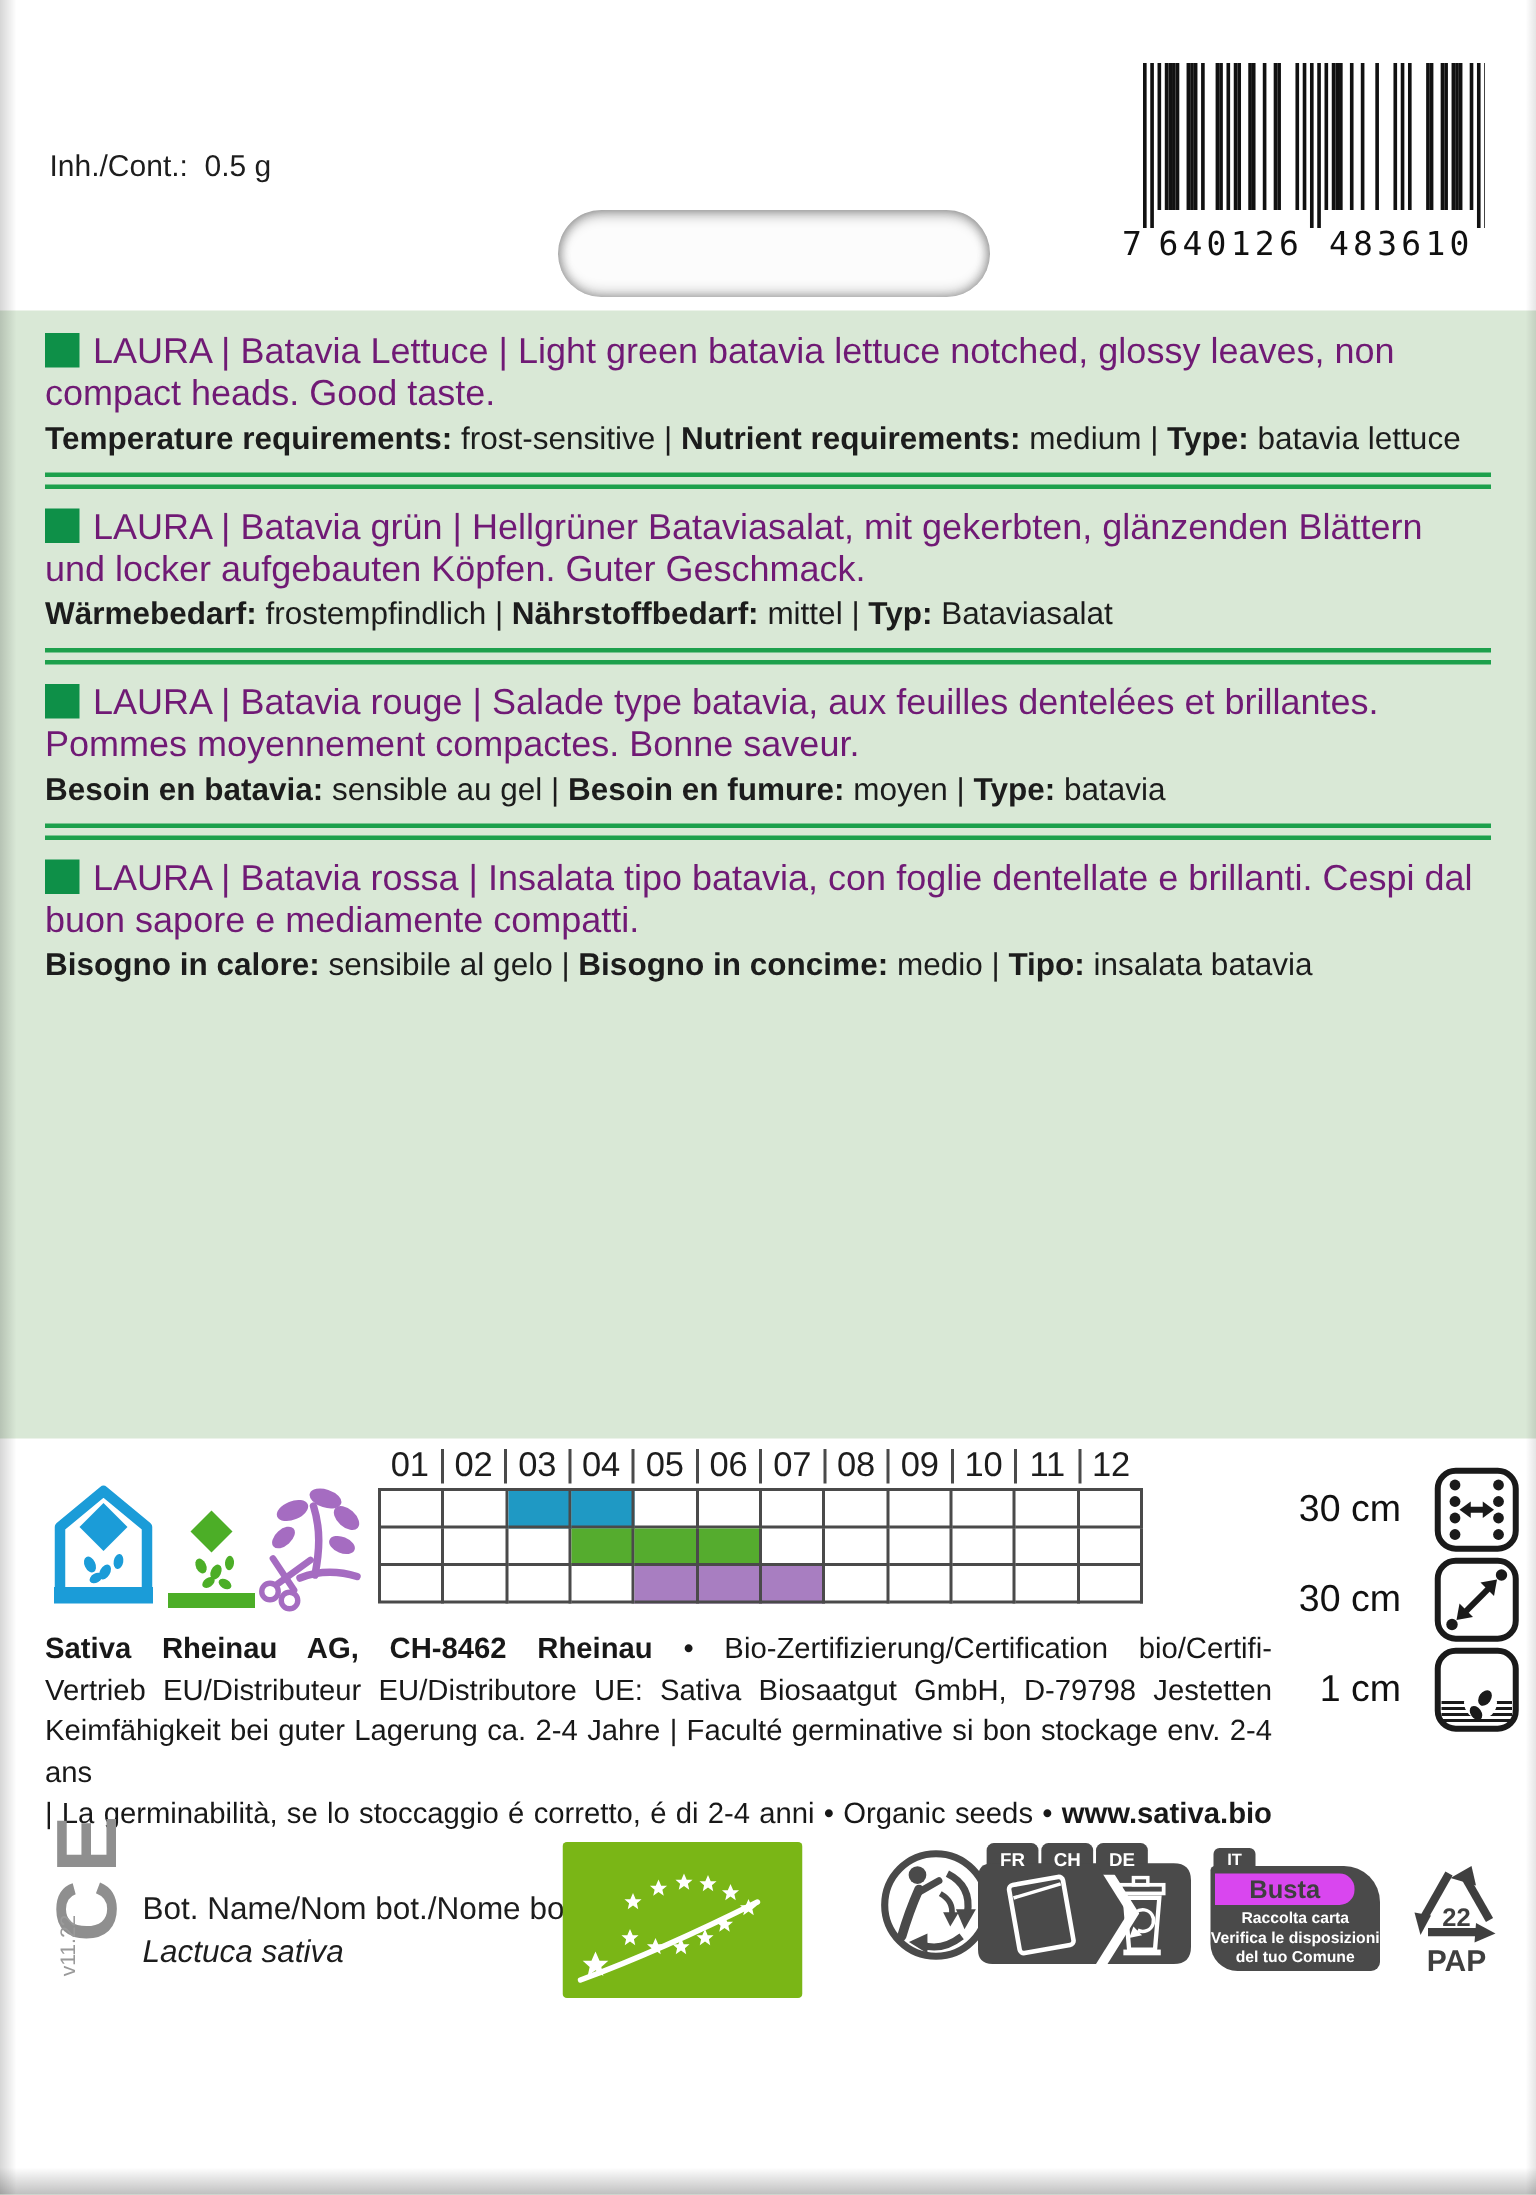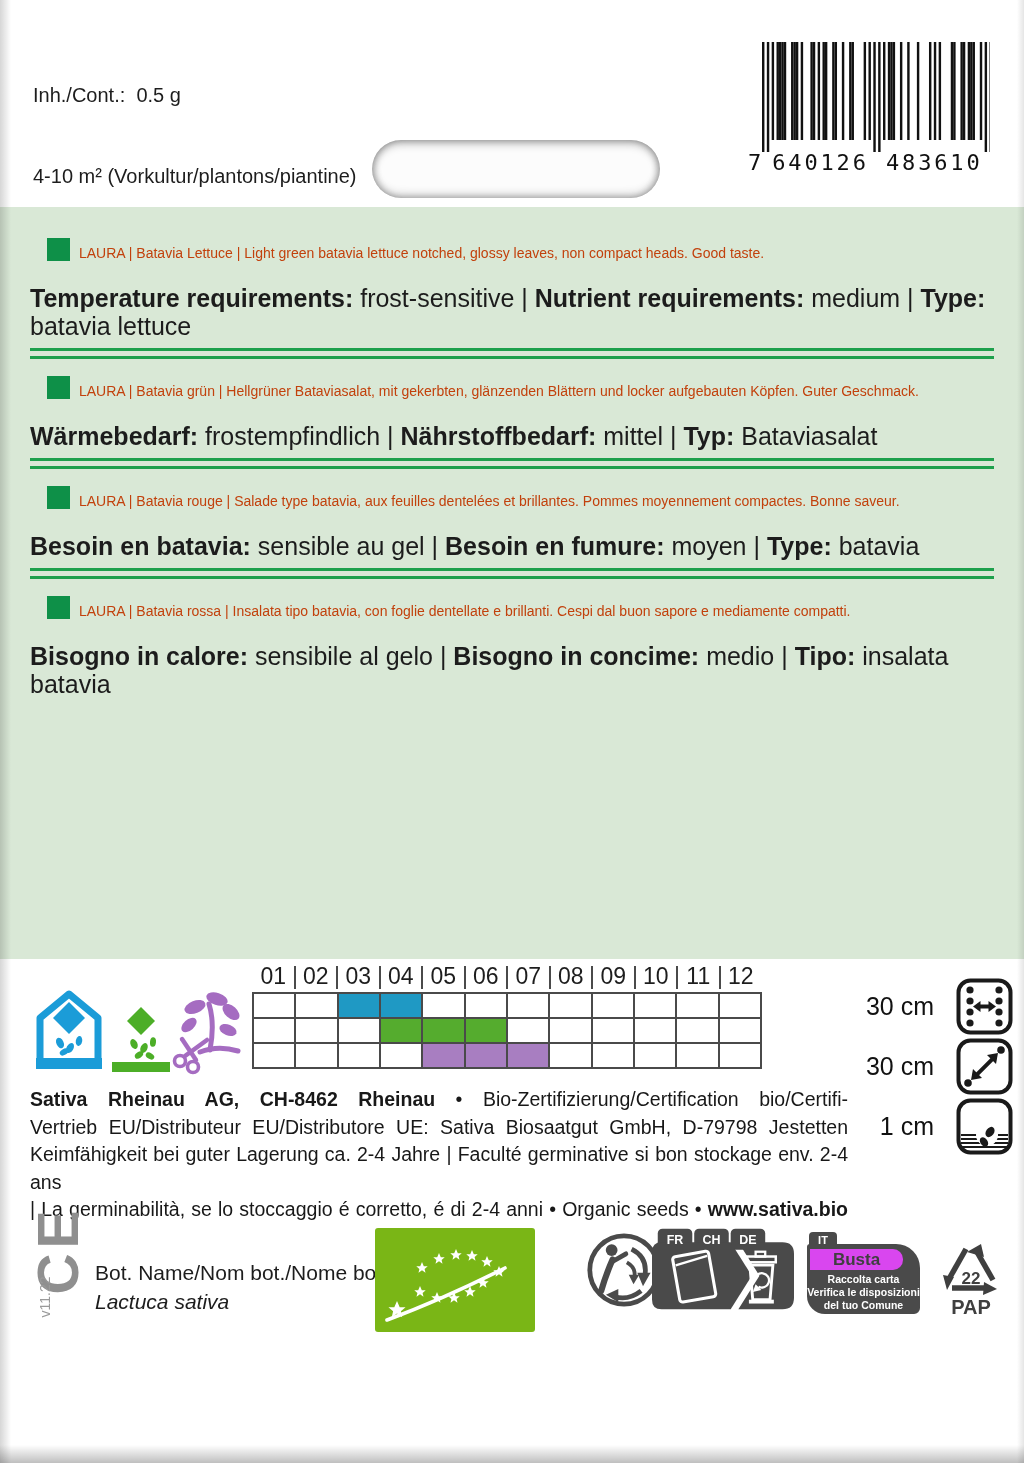--- a/index.html
+++ b/index.html
@@ -7,34 +7,34 @@
     width:1024px;height:1463px;position:relative;background:#ffffff;
     font-family:"Liberation Sans",sans-serif;color:#1d1d1d;overflow:hidden;
   }
   .edge-left{position:absolute;left:0;top:0;bottom:0;width:11px;
     background:linear-gradient(90deg,rgba(0,0,0,.16),rgba(0,0,0,0));z-index:40;pointer-events:none;}
   .edge-right{position:absolute;right:0;top:0;bottom:0;width:7px;
     background:linear-gradient(270deg,rgba(0,0,0,.10),rgba(0,0,0,0));z-index:40;pointer-events:none;}
   .edge-bottom{position:absolute;left:0;right:0;bottom:0;height:18px;
     background:linear-gradient(rgba(0,0,0,0),rgba(0,0,0,.25));z-index:40;pointer-events:none;}
 
-  .top-info{position:absolute;left:33px;top:28px;font-size:20px;line-height:27px;white-space:pre-wrap;}
+  .top-info{position:absolute;left:33px;top:44px;font-size:20px;line-height:27px;white-space:pre-wrap;}
 
   .hang-hole{position:absolute;left:372px;top:140px;width:288px;height:58px;border-radius:29px;
     background:#fcfcfc;
     box-shadow:inset 0 4px 8px rgba(0,0,0,.26), inset 0 -4px 8px rgba(0,0,0,.18), inset 3px 0 6px rgba(0,0,0,.12), inset -3px 0 6px rgba(0,0,0,.12);}
 
   #barcode-wrap{position:absolute;left:748px;top:42px;width:242px;height:132px;}
 
   .green-panel{position:absolute;left:0;top:207px;width:1024px;height:752px;background:#d9e8d6;
     box-sizing:border-box;padding:14px 30px 0 30px;}
   .block{margin-bottom:8px;}
-  .desc{margin:17px;font-size:14px;line-height:28px;color:#c2410c;}
+  .desc{margin:0;font-size:24px;line-height:28px;color:#701a75;}
   .bullet{display:inline-block;width:23px;height:23px;background:#0e9048;margin-right:9px;vertical-align:-3px;}
-  .info{margin:2px 0 0 0;font-size:25px;line-height:28px;color:#1c1c1c;}
+  .info{margin:2px 0 0 0;font-size:21px;line-height:28px;color:#1c1c1c;}
   .info b{font-weight:700;}
   .separator{height:5px;border-top:3px solid #1da04c;border-bottom:3px solid #1da04c;margin:8px 0 12px 0;}
 
   
   .cal{position:absolute;left:252px;top:961px;width:510px;}
   .cal-header{display:flex;height:31px;}
   .mcell{flex:1;position:relative;text-align:center;font-size:23px;line-height:30px;color:#1d1d1d;}
   .mcell:not(:last-child)::after{content:'';position:absolute;right:-1px;top:5px;bottom:3px;width:2px;background:#4a4a4a;}
   .cal-grid{display:grid;grid-template-columns:repeat(12,1fr);grid-auto-rows:25px;
     border-top:2px solid #4a4a4a;border-left:2px solid #4a4a4a;}
@@ -73,21 +73,20 @@
 </style>
 </head>
 <body>
 
 <div class="edge-left"></div>
 <div class="edge-right"></div>
 <div class="edge-bottom"></div>
 
 <div class="top-info">
   <div>Inh./Cont.:  0.5 g</div>
-  <div>4-10 m² (Vorkultur/plantons/piantine)</div>
 </div>
 
 <div class="hang-hole"></div>
 
 <div id="barcode-wrap">
   <svg id="barcode-svg" width="242" height="132" viewBox="0 0 242 132">
       <rect x="14.00" y="0" width="2.42" height="110" fill="#111"></rect>
       <rect x="18.84" y="0" width="2.42" height="110" fill="#111"></rect>
       <rect x="23.68" y="0" width="2.42" height="98" fill="#111"></rect>
       <rect x="28.52" y="0" width="2.42" height="98" fill="#111"></rect>

